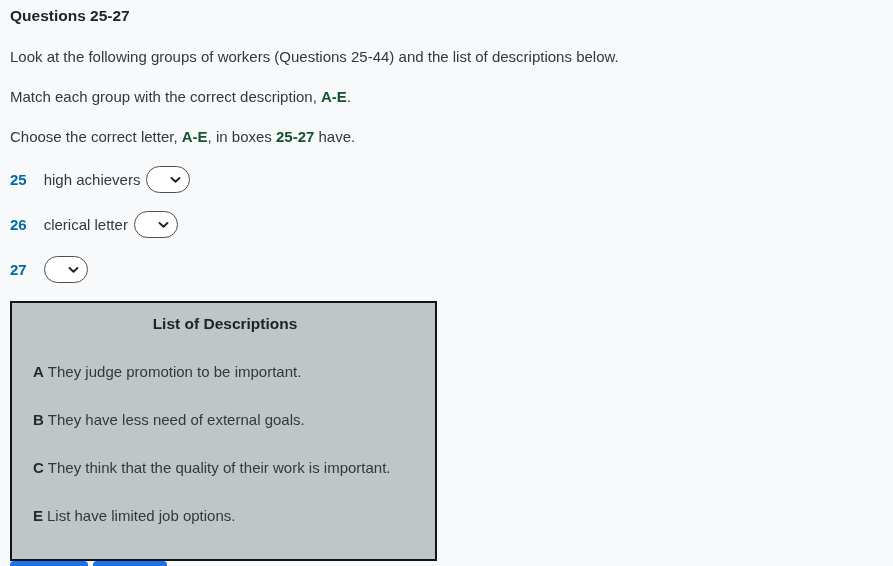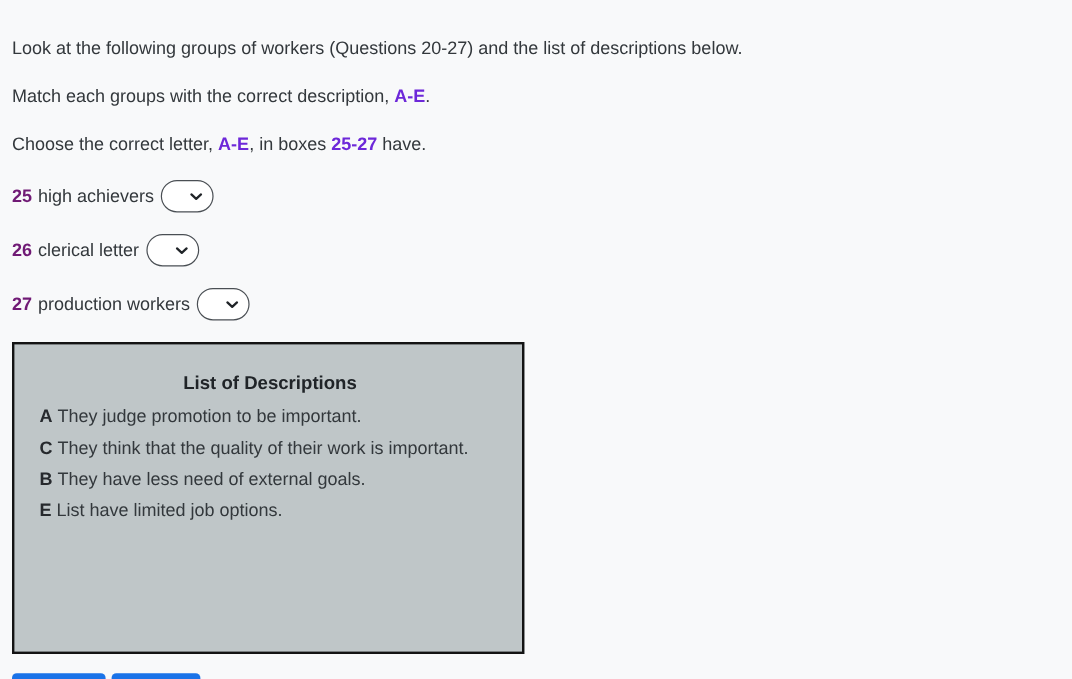--- a/index.html
+++ b/index.html
@@ -24,33 +24,33 @@
     color: #202428;
     line-height: 16px;
     margin: 0;
   }
   p.instruction {
     margin: 0;
     margin-top: 24px;
     line-height: 16px;
   }
   p.instruction:first-of-type { margin-top: 25px; }
-  .instruction b { color: #6d28d9; }
+  .instruction b { color: #14532d; }
   .question-row {
     display: flex;
     align-items: center;
     height: 27px;
     margin-top: 18px;
     line-height: 16px;
   }
   .question-row:first-of-type { margin-top: 21px; }
   .q-num {
     font-weight: bold;
-    color: #701a75;
-    margin-right: 5px;
+    color: #0369a1;
+    margin-right: 17px;
   }
   .q-label { margin-right: 6px; }
   .select-wrap {
     position: relative;
     width: 44px;
     height: 27px;
   }
   select.answer-select {
     -webkit-appearance: none;
     -moz-appearance: none;
@@ -82,24 +82,24 @@
     border: 2px solid #131313;
     background: #bfc6c8;
     padding: 13px 18px 0 21px;
   }
   .desc-title {
     text-align: center;
     font-weight: bold;
     color: #202428;
     font-size: 15.5px;
     line-height: 16px;
-    margin: 12px;
+    margin: 0;
   }
   .desc-item {
-    margin-top: 10px;
+    margin-top: 32px;
     line-height: 16px;
   }
   .desc-letter {
     font-weight: bold;
     color: #26292d;
     margin-right: 4px;
   }
   .bottom-buttons {
     position: absolute;
     top: 561px;
@@ -115,24 +115,25 @@
     cursor: pointer;
   }
   .blue-button.left  { width: 78px; }
   .blue-button.right { width: 74px; }
 </style>
 </head>
 <body>
 
 <div class="content">
 
-
-  <p class="instruction"><span>Look at the following groups of workers (Questions 20-27) and the list of descriptions below.</span></p>
-
-  <p class="instruction"><span>Match each groups with the correct description, </span><b>A-E</b><span>.</span></p>
+  <h1 class="page-title">Questions 25-27</h1>
+
+  <p class="instruction"><span>Look at the following groups of workers (Questions 25-44) and the list of descriptions below.</span></p>
+
+  <p class="instruction"><span>Match each group with the correct description, </span><b>A-E</b><span>.</span></p>
 
   <p class="instruction"><span>Choose the correct letter, </span><b>A-E</b><span>, in boxes </span><b>25-27</b><span> have.</span></p>
 
   <div class="question-row">
     <span class="q-num">25</span>
     <span class="q-label">high achievers</span>
     <span class="select-wrap">
       <select class="answer-select">
         <option value="" selected=""></option>
       </select>
@@ -154,44 +155,43 @@
       <span class="chevron">
         <svg width="11" height="7" viewBox="0 0 11 7">
             <path d="M1.5 1.5 L5.5 5.2 L9.5 1.5" stroke="#202428" stroke-width="1.9" fill="none" stroke-linecap="round" stroke-linejoin="round"></path>
           </svg>
       </span>
     </span>
   </div>
 
   <div class="question-row">
     <span class="q-num">27</span>
-    <span class="q-label">production workers</span>
     <span class="select-wrap">
       <select class="answer-select">
         <option value="" selected=""></option>
       </select>
       <span class="chevron">
         <svg width="11" height="7" viewBox="0 0 11 7">
             <path d="M1.5 1.5 L5.5 5.2 L9.5 1.5" stroke="#202428" stroke-width="1.9" fill="none" stroke-linecap="round" stroke-linejoin="round"></path>
           </svg>
       </span>
     </span>
   </div>
 
   <div class="desc-box">
     <h2 class="desc-title">List of Descriptions</h2>
 
     <div class="desc-item">
       <span class="desc-letter">A</span><span>They judge promotion to be important.</span>
     </div>
     <div class="desc-item">
+      <span class="desc-letter">B</span><span>They have less need of external goals.</span>
+    </div>
+    <div class="desc-item">
       <span class="desc-letter">C</span><span>They think that the quality of their work is important.</span>
-    </div>
-    <div class="desc-item">
-      <span class="desc-letter">B</span><span>They have less need of external goals.</span>
     </div>
     <div class="desc-item">
       <span class="desc-letter">E</span><span>List have limited job options.</span>
     </div>
   </div>
 
 </div>
 
 <div class="bottom-buttons">
   <button class="blue-button left"></button>

